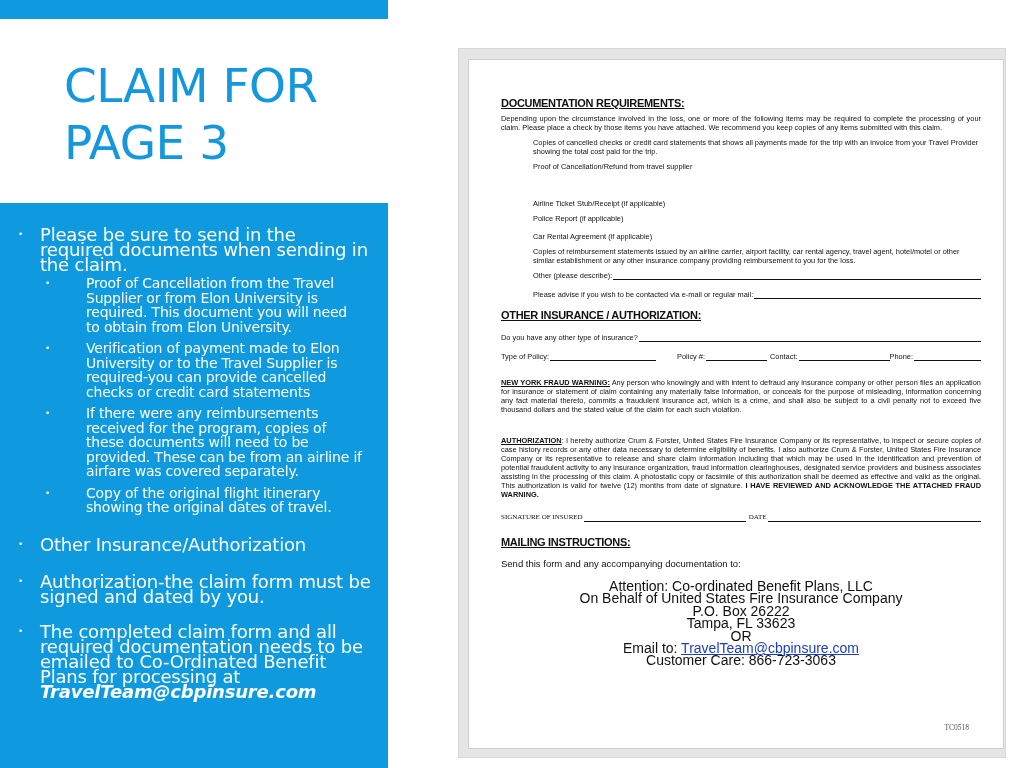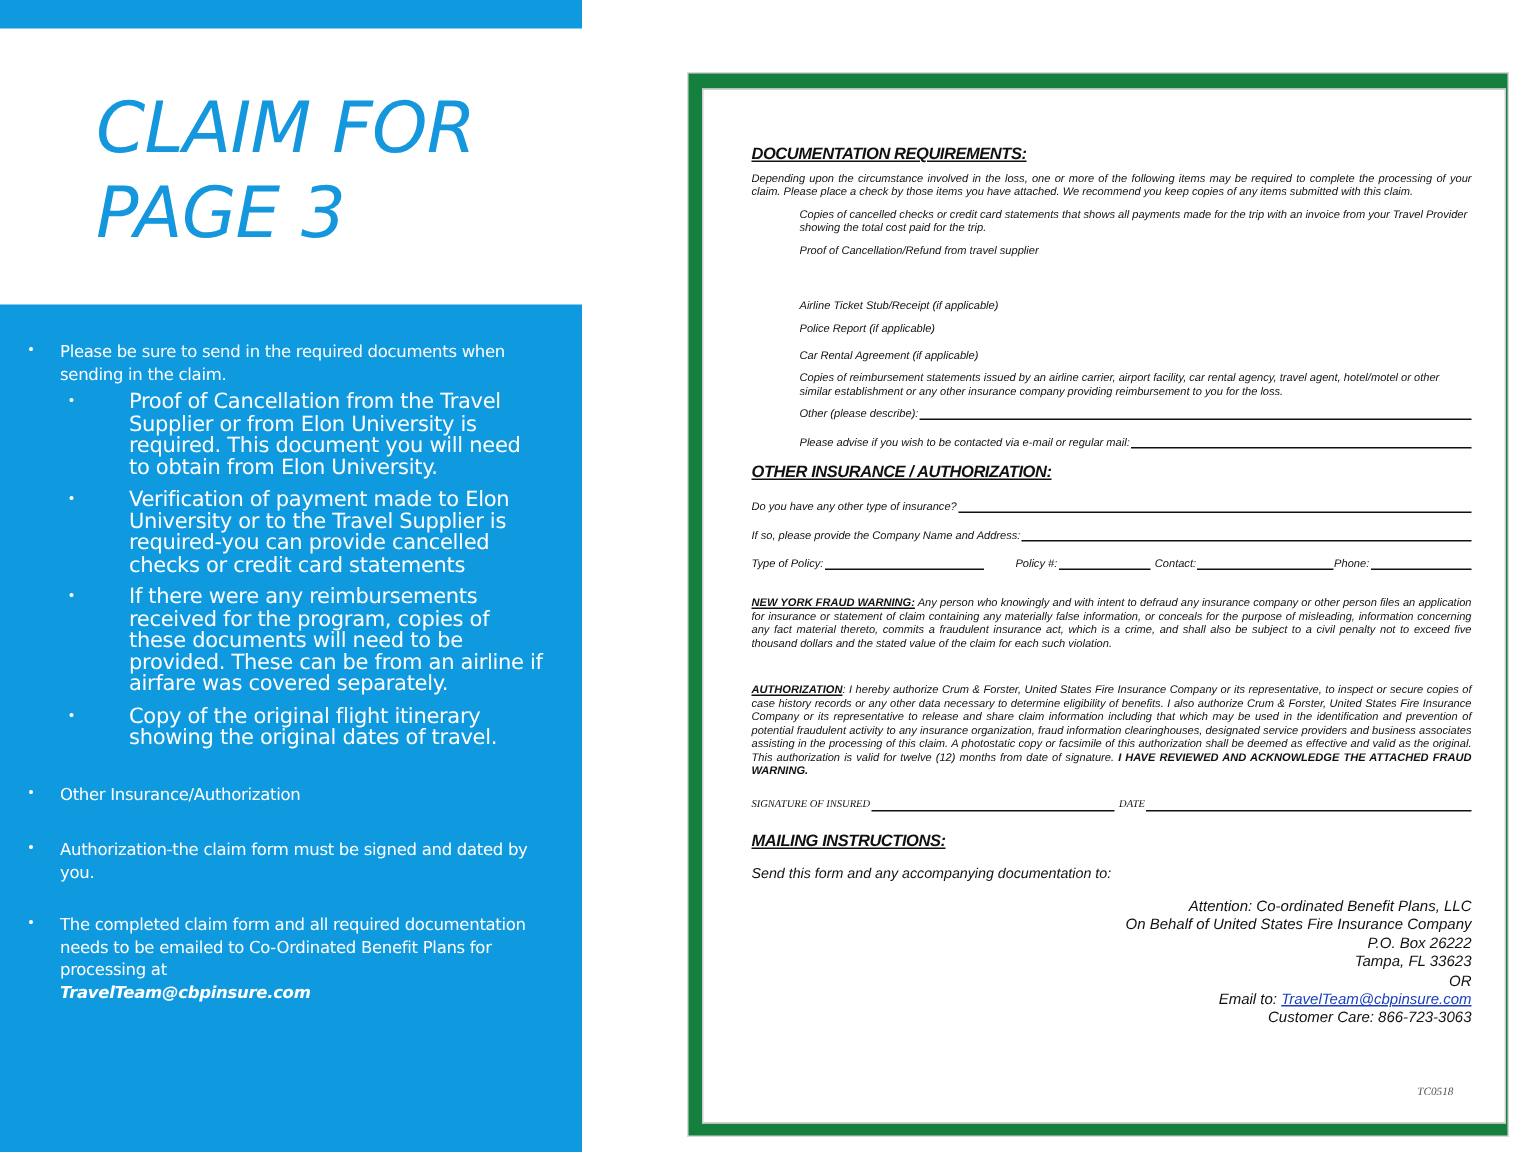--- a/index.html
+++ b/index.html
@@ -6,55 +6,55 @@
   html, body { width: 1024px; height: 768px; overflow: hidden; background: #ffffff; }
   body { position: relative; font-family: "Liberation Sans", sans-serif; }
 
   .top-strip { position: absolute; left: 0; top: 0; width: 388px; height: 19px; background: #0f9ae0; }
 
   .slide-title {
     position: absolute; left: 64px; top: 57px; width: 320px;
     color: #1497dc; font-family: "DejaVu Sans", sans-serif; font-size: 47px; line-height: 57px;
     font-weight: normal; letter-spacing: -0.5px;
   }
-  .slide-title span { display: block; font-style: italic; }
+  .slide-title span { display: block; }
 
   .blue-panel {
     position: absolute; left: 0; top: 203px; width: 388px; height: 565px; background: #0f9ae0;
     color: #ffffff; font-family: "DejaVu Sans", sans-serif;
   }
   .bullets { position: absolute; left: 0; top: 24px; width: 388px; }
-  .b1 { position: relative; padding-left: 40px; padding-right: 16px; font-size: 11px; line-height: 15px; letter-spacing: -0.2px; }
+  .b1 { position: relative; padding-left: 40px; padding-right: 16px; font-size: 18px; line-height: 15px; letter-spacing: -0.2px; }
   .b1::before { content: "•"; position: absolute; left: 18px; top: 0; font-size: 9px; }
   .b2 { position: relative; padding-left: 86px; padding-right: 24px; font-size: 14px; line-height: 14.5px; letter-spacing: -0.2px; }
   .b2::before { content: "•"; position: absolute; left: 45px; top: 0; font-size: 9px; }
   .email-em { font-weight: bold; font-style: italic; display: block; }
 
   .doc-frame {
     position: absolute; left: 458px; top: 48px; width: 548px; height: 710px;
-    background: #15803d; border: 1px solid #d8d8d8; font-style: italic;
+    background: #e5e5e5; border: 1px solid #d8d8d8;
   }
   .doc-page {
     position: absolute; left: 9px; top: 10px; width: 536px; height: 690px;
     background: #ffffff; border: 1px solid #cfcfcf;
     font-family: "Liberation Sans", sans-serif; color: #111; font-size: 7.4px; line-height: 9px;
   }
   .doc-inner { position: absolute; left: 32px; top: 37px; width: 480px; }
   .sec-head { font-weight: bold; text-decoration: underline; font-size: 11px; line-height: 13px; letter-spacing: -0.3px; }
   .para { text-align: justify; }
   .req-list { padding-left: 32px; }
   .req-item { margin-top: 6px; }
   .fill-line { display: flex; align-items: flex-end; }
   .fill-line .rule { flex: 1; border-bottom: 1px solid #111; height: 8px; margin-left: 1px; }
   .fill-line .rule.fixed { flex: none; }
   .bold-u { font-weight: bold; text-decoration: underline; }
   .bold { font-weight: bold; }
   .serif-small { font-family: "Liberation Serif", serif; font-size: 7px; }
   .mail-text { font-size: 9.5px; line-height: 12px; }
-  .center-block { text-align: right; font-size: 10px; line-height: 12.4px; margin-top: 10px; }
+  .center-block { text-align: center; font-size: 14px; line-height: 12.4px; margin-top: 10px; }
   .link { color: #1a3fbf; text-decoration: underline; }
   .doc-code { position: absolute; right: 34px; bottom: 16px; font-family: "Liberation Serif", serif; font-size: 7.5px; color: #555; }
 </style>
 </head>
 <body>
 
 <div class="top-strip"></div>
 
 <h1 class="slide-title">
   <span>CLAIM FOR</span>
@@ -104,24 +104,20 @@
         </div>
       </div>
 
       <div class="sec-head" style="margin-top:10px">OTHER INSURANCE / AUTHORIZATION:</div>
 
       <div class="fill-line" style="margin-top:11px">
         <span>Do you have any other type of insurance?</span>
         <span class="rule"></span>
       </div>
       <div class="fill-line" style="margin-top:10px">
-        <span>If so, please provide the Company Name and Address:</span>
-        <span class="rule"></span>
-      </div>
-      <div class="fill-line" style="margin-top:10px">
         <span>Type of Policy:</span>
         <span class="rule fixed" style="width:106px"></span>
         <span style="margin-left:21px">Policy #:</span>
         <span class="rule fixed" style="width:61px"></span>
         <span style="margin-left:3px">Contact:</span>
         <span class="rule fixed" style="width:91px"></span>
         <span>Phone:</span>
         <span class="rule"></span>
       </div>
 

